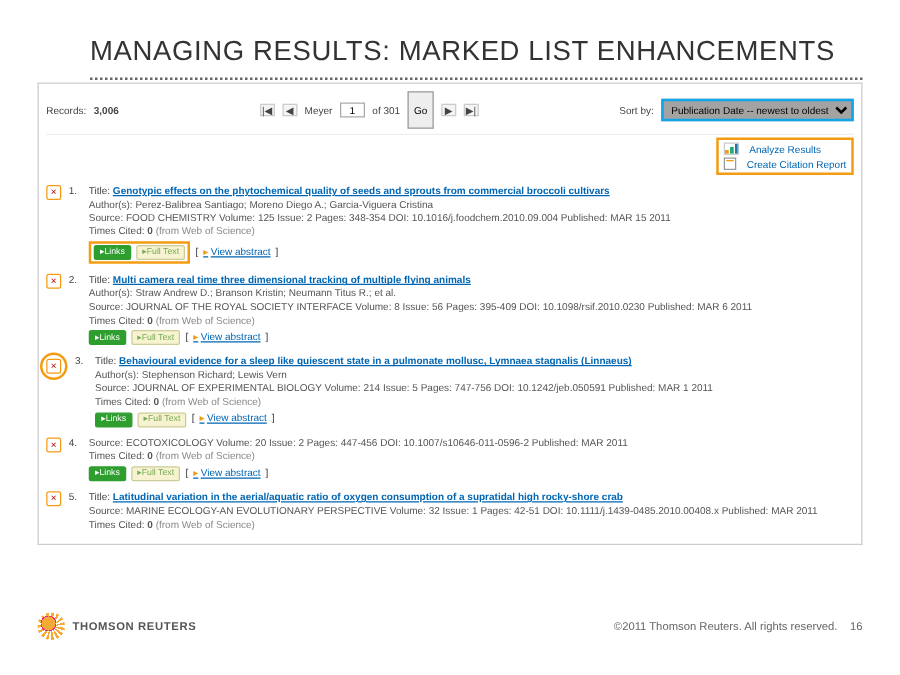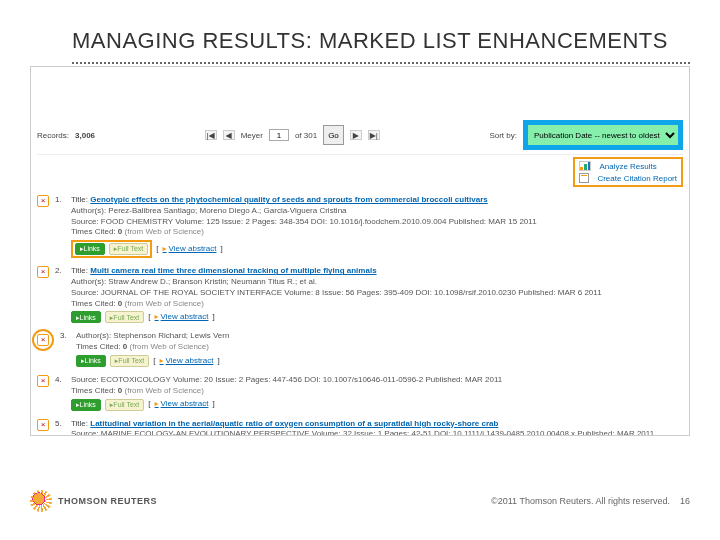--- a/index.html
+++ b/index.html
@@ -1,25 +1,25 @@
 <!DOCTYPE html>
 <html><head>
 <meta charset="utf-8">
 <style>
   * { box-sizing: border-box; margin: 0; padding: 0; }
   body { font-family: Arial, sans-serif; background: #fff; width: 720px; height: 540px; position: relative; font-size: 8px; color: #333; }
   .slide-title { font-size: 22px; font-weight: 400; color: #333; padding: 28px 0 4px 72px; letter-spacing: 0.5px; }
   .dotted-rule { border-top: 2px dotted #666; margin: 4px 30px 2px 72px; }
   .panel { margin: 0 30px 0 30px; border: 1px solid #ccc; padding: 4px 6px; background: #fff; height: 370px; overflow: hidden; }
-  .toolbar { display: flex; align-items: center; gap: 6px; font-size: 8px; color: #444; padding: 2px 0 4px 0; border-bottom: 1px solid #eee; margin-top: 47px; }
+  .toolbar { display: flex; align-items: center; gap: 6px; font-size: 8px; color: #444; padding: 2px 0 4px 0; border-bottom: 1px solid #eee; }
   .toolbar .spacer { flex: 1; }
   .pager-btn { width: 12px; height: 10px; display: inline-flex; align-items: center; justify-content: center; font-size: 8px; color: #444; background: #f4f4f4; border: 1px solid #ccc; cursor: pointer; }
   .page-input { width: 20px; height: 12px; font-size: 8px; border: 1px solid #aaa; text-align: center; }
-  .go-btn { font-size: 8px; height: 20px; padding: 0 4px; border: 1px solid #999; background: #eee; cursor: pointer; }
-  .sort-select { font-size: 8px; height: 30px; border: 5px solid #0ea5e9; background: #86efac; padding: 0 2px; }
+  .go-btn { font-size: 8px; height: 30px; padding: 0 4px; border: 1px solid #999; background: #eee; cursor: pointer; }
+  .sort-select { font-size: 8px; height: 18px; border: 2px solid #0ea5e9; background: #a3a3a3; padding: 0 2px; }
   .right-actions { float: right; text-align: right; margin: 2px 0 4px 0; border: 2px solid #f39c12; padding: 2px 4px; }
   .right-actions .action-line { display: flex; align-items: center; gap: 8px; font-size: 8px; color: #0066b3; cursor: pointer; }
   .right-actions .action-line + .action-line { margin-top: 2px; }
   .chart-icon { width: 12px; height: 10px; display: inline-block; background: linear-gradient(to top,#f39c12 0 40%,transparent 40%),linear-gradient(to top,#2a7 0 70%,transparent 70%),linear-gradient(to top,#27a 0 100%); background-size: 3px 100%, 3px 100%, 3px 100%; background-position: 0 100%, 4px 100%, 8px 100%; background-repeat: no-repeat; border: 1px solid #ccc; }
   .report-icon { width: 10px; height: 10px; display:inline-block; background:#fff; border:1px solid #999; position:relative; }
   .report-icon::after { content:""; position:absolute; left:1px; top:1px; right:1px; bottom:1px; border-top:1px solid #f39c12; }
   .results { clear: both; }
   .result { display: flex; align-items: flex-start; gap: 6px; padding: 4px 0; border-bottom: 0; }
   .close-btn { width: 12px; height: 12px; min-width:12px; border: 1px solid #f39c12; color: #b00; background: #fff; font-size: 8px; line-height: 10px; text-align: center; cursor: pointer; border-radius: 2px; }
   .close-highlight { display:inline-flex; align-items:center; justify-content:center; border:2px solid #f39c12; border-radius:50%; width:22px; height:22px; margin-left:-5px; margin-top:-2px; }
@@ -105,21 +105,23 @@
           <div class="meta">Times Cited: <b>0</b> <span class="grey">(from Web of Science)</span></div>
           <div class="links-row"><span class="pill links">▸Links</span><span class="pill ft">▸Full Text</span> [ <span class="view-abs">View abstract</span> ]</div>
         </div>
       </div>
       <div class="result">
         <span class="close-highlight">
           <span class="close-btn">×</span>
         </span>
         <span class="num">3.</span>
         <div class="body">
+          <div class="title-row"><span class="t-label">Title:</span> <span class="t-title">Behavioural evidence for a sleep like quiescent state in a pulmonate mollusc, Lymnaea stagnalis (Linnaeus)</span></div>
           <div class="meta">Author(s): Stephenson Richard; Lewis Vern</div>
+          <div class="meta">Source: JOURNAL OF EXPERIMENTAL BIOLOGY  Volume: 214   Issue: 5   Pages: 747-756   DOI: 10.1242/jeb.050591   Published: MAR 1 2011</div>
           <div class="meta">Times Cited: <b>0</b> <span class="grey">(from Web of Science)</span></div>
           <div class="links-row"><span class="pill links">▸Links</span><span class="pill ft">▸Full Text</span> [ <span class="view-abs">View abstract</span> ]</div>
         </div>
       </div>
       <div class="result">
         <span class="close-btn">×</span>
         <span class="num">4.</span>
         <div class="body">
           <div class="meta">Source: ECOTOXICOLOGY  Volume: 20   Issue: 2   Pages: 447-456   DOI: 10.1007/s10646-011-0596-2   Published: MAR 2011</div>
           <div class="meta">Times Cited: <b>0</b> <span class="grey">(from Web of Science)</span></div>

